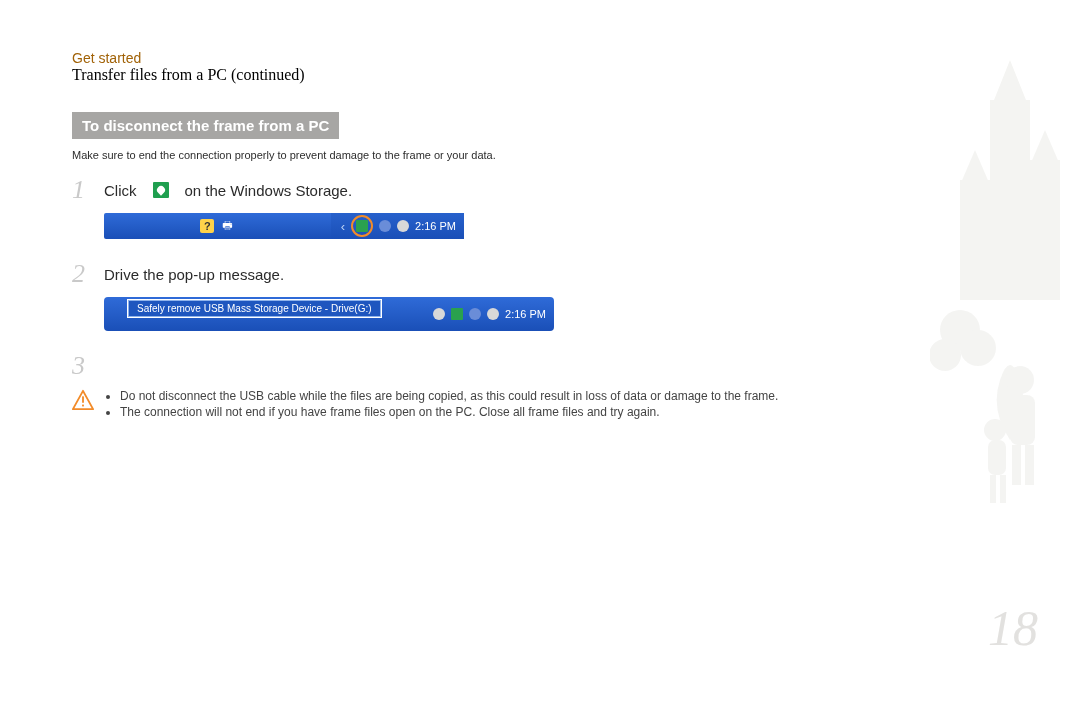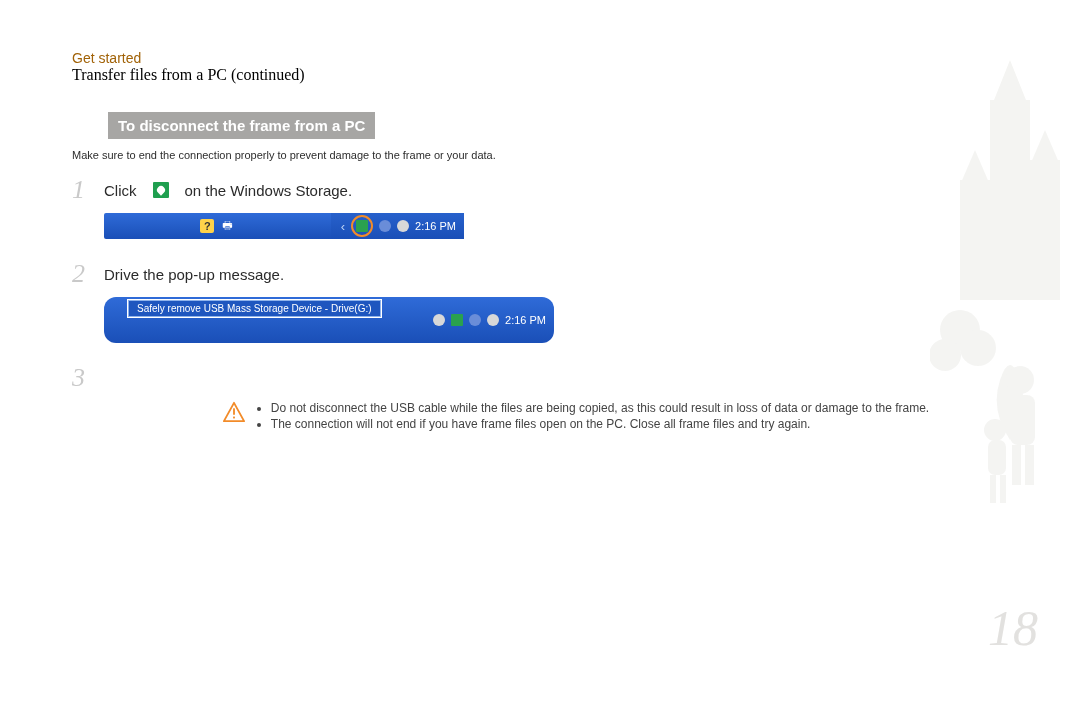--- a/index.html
+++ b/index.html
@@ -30,21 +30,20 @@
     margin-bottom: 28px;
   }
   .subheading-bar {
     background: #a7a6a4;
     color: #ffffff;
     font-size: 15px;
     font-weight: bold;
     padding: 5px 10px;
     width: fit-content;
     margin-bottom: 10px;
-    margin-left: 36px;
   }
   .intro {
     font-size: 11px;
     color: #2d2d2d;
     margin-bottom: 14px;
   }
   .step-row {
     display: flex;
     align-items: center;
     gap: 10px;
@@ -150,26 +149,26 @@
     background: #2aa14e;
     border-radius: 1px;
     position: relative;
   }
   .time-text {
     color: #ffffff;
     font-size: 11px;
   }
   .popup-taskbar {
     width: 450px;
-    height: 46px;
+    height: 34px;
     background: linear-gradient(#2f6bd8, #1a4fb7);
     position: relative;
     display: flex;
     align-items: center;
-    border-radius: 12px;
+    border-radius: 4px;
   }
   .popup-msg {
     position: absolute;
     left: 24px;
     top: 3px;
     background: #1e56bf;
     border: 1px solid #8fb3eb;
     color: #ffffff;
     font-size: 10px;
     padding: 2px 8px;
@@ -191,21 +190,20 @@
     align-items: center;
     gap: 6px;
     padding-right: 8px;
   }
   .warning-row {
     display: flex;
     align-items: flex-start;
     gap: 8px;
     margin-left: 0px;
     margin-top: 6px;
-    justify-content: center;
   }
   .warn-icon {
     width: 22px;
     flex-shrink: 0;
   }
   .warn-list {
     font-size: 12px;
     color: #444;
     list-style: disc;
     padding-left: 18px;

